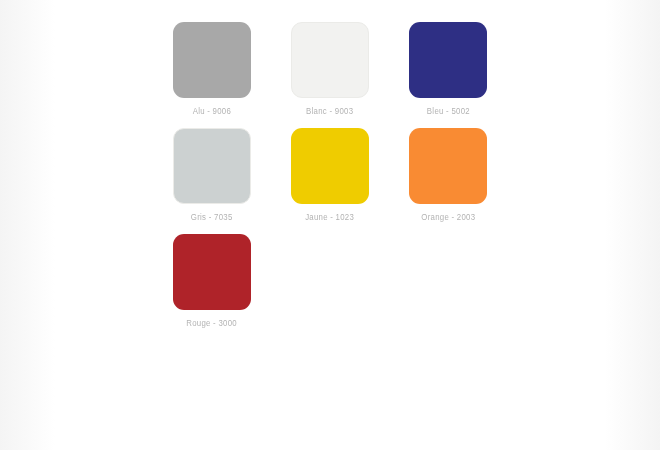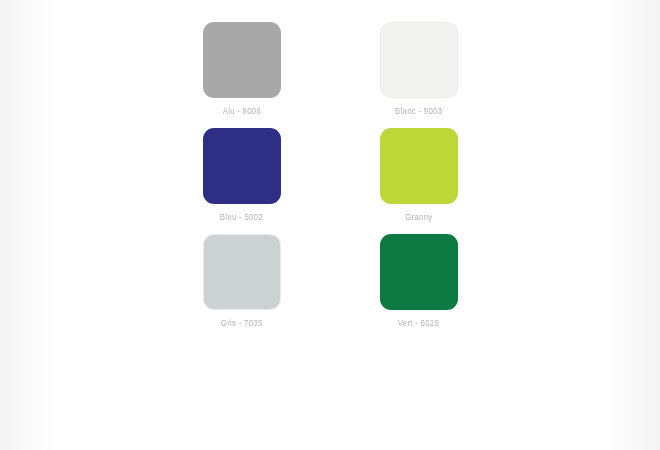--- a/index.html
+++ b/index.html
@@ -24,21 +24,21 @@
       linear-gradient(to right, #f4f4f4 0px, #ffffff 55px, #ffffff 605px, #f4f4f4 660px);
   }
 
   #swatch-grid {
     position: absolute;
     left: 160px;
     top: 14px;
     width: 340px;
     height: 424px;
     display: grid;
-    grid-template-columns: repeat(2, 1fr);
+    grid-template-columns: repeat(3, 1fr);
     grid-template-rows: repeat(4, 1fr);
     column-gap: 14px;
     row-gap: 0px;
   }
 
   .swatch-cell {
     display: flex;
     flex-direction: column;
     align-items: center;
     justify-content: flex-start;
@@ -80,25 +80,29 @@
       </div>
       <div class="swatch-cell">
         <div class="swatch-chip pale" style="background-color: rgb(242, 242, 240);"></div>
         <div class="swatch-label">Blanc - 9003</div>
       </div>
       <div class="swatch-cell">
         <div class="swatch-chip" style="background-color: rgb(46, 47, 132);"></div>
         <div class="swatch-label">Bleu - 5002</div>
       </div>
       <div class="swatch-cell">
-        <div class="swatch-chip" style="background-color: rgb(189, 215, 57);"></div>
-        <div class="swatch-label">Granny</div>
-      </div>
-      <div class="swatch-cell">
         <div class="swatch-chip pale" style="background-color: rgb(204, 209, 209);"></div>
         <div class="swatch-label">Gris - 7035</div>
       </div>
       <div class="swatch-cell">
-        <div class="swatch-chip" style="background-color: rgb(13, 122, 68);"></div>
-        <div class="swatch-label">Vert - 6029</div>
+        <div class="swatch-chip" style="background-color: rgb(239, 204, 0);"></div>
+        <div class="swatch-label">Jaune - 1023</div>
+      </div>
+      <div class="swatch-cell">
+        <div class="swatch-chip" style="background-color: rgb(249, 139, 51);"></div>
+        <div class="swatch-label">Orange - 2003</div>
+      </div>
+      <div class="swatch-cell">
+        <div class="swatch-chip" style="background-color: rgb(175, 35, 41);"></div>
+        <div class="swatch-label">Rouge - 3000</div>
       </div>
     </div>
 </div>
 
 </body></html>

